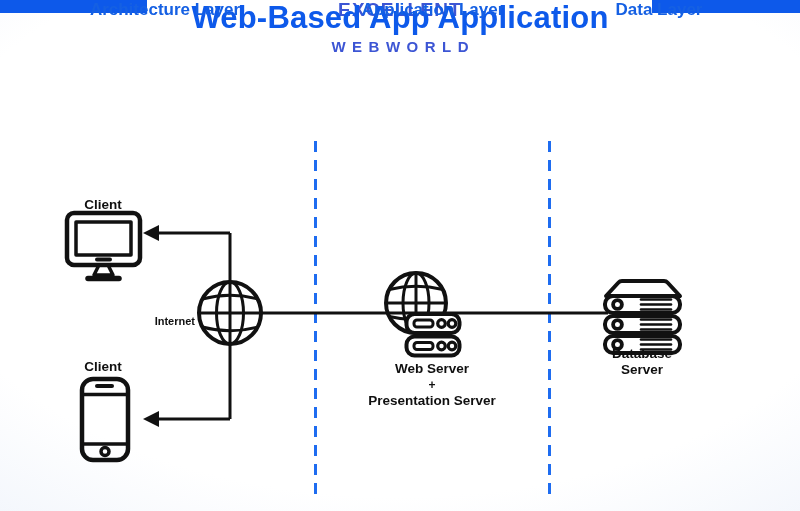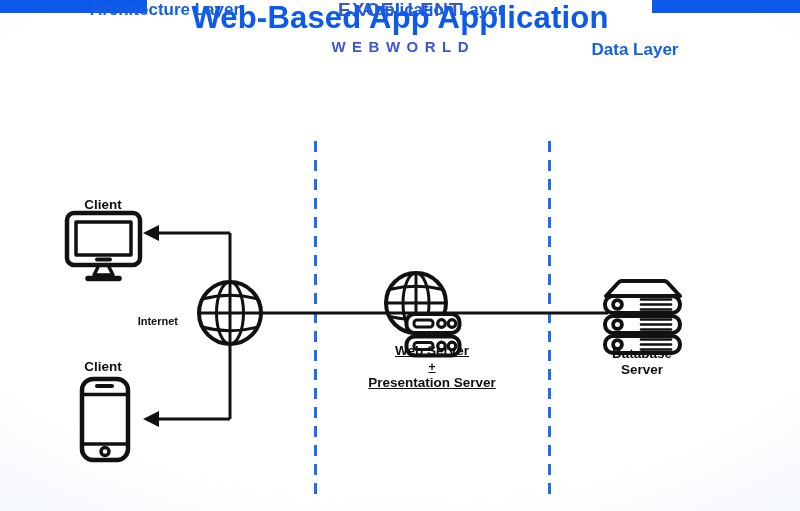--- a/index.html
+++ b/index.html
@@ -33,21 +33,21 @@
     <div class="logo-top">EXCELLENT</div>
     <div class="logo-sub">WEBWORLD</div>
   </div>
 
   <div class="abs title-bar left" style="background:#0d59ea;"></div>
   <h1 class="abs title" style="color:#0d59ea;">Web-Based App Application</h1>
   <div class="abs title-bar right" style="background:#0d59ea;"></div>
 
   <div class="abs col-header" style="left:40px;width:250px;color:#1560e3;">Architecture Layer</div>
   <div class="abs col-header" style="left:317px;width:232px;color:#1560e3;">Application Layer</div>
-  <div class="abs col-header" style="left:527px;width:216px;color:#1560e3;margin-top:40px;">Data Layer</div>
+  <div class="abs col-header" style="left:551px;width:216px;color:#1560e3;">Data Layer</div>
 
   <svg width="800" height="511" viewBox="0 0 800 511">
 
     <g>
       <line x1="315.5" y1="141" x2="315.5" y2="496" stroke="#1e6cf0" stroke-width="3" stroke-dasharray="11 8"></line>
     </g>
     <g>
       <line x1="549.5" y1="141" x2="549.5" y2="496" stroke="#1e6cf0" stroke-width="3" stroke-dasharray="11 8"></line>
     </g>
 
@@ -121,23 +121,23 @@
           <line x1="641" y1="329.5" x2="671" y2="329.5"></line>
         <line x1="641" y1="339.5" x2="671" y2="339.5"></line>
           <line x1="641" y1="344.5" x2="671" y2="344.5"></line>
           <line x1="641" y1="349.5" x2="671" y2="349.5"></line>
       </g>
     </g>
   </svg>
 
   <div class="abs blk lbl-client" style="left:58px;top:197px;">Client</div>
   <div class="abs blk lbl-client" style="left:58px;top:359px;">Client</div>
-  <div class="abs blk lbl-internet" style="left:118px;top:315px;">Internet</div>
+  <div class="abs blk lbl-internet" style="left:135px;top:315px;">Internet</div>
 
-  <div class="abs blk" style="left:352px;top:343px;width:160px;text-decoration:underline;">
+  <div class="abs blk" style="left:352px;top:361px;width:160px;">
     <div class="lbl-node">Web Server</div>
     <div class="lbl-node" style="font-size:12px;margin:2px 0 1px;">+</div>
     <div class="lbl-node">Presentation Server</div>
   </div>
 
   <div class="abs blk" style="left:592px;top:346px;width:100px;">
     <div class="lbl-node">Database</div>
     <div class="lbl-node">Server</div>
   </div>
 

